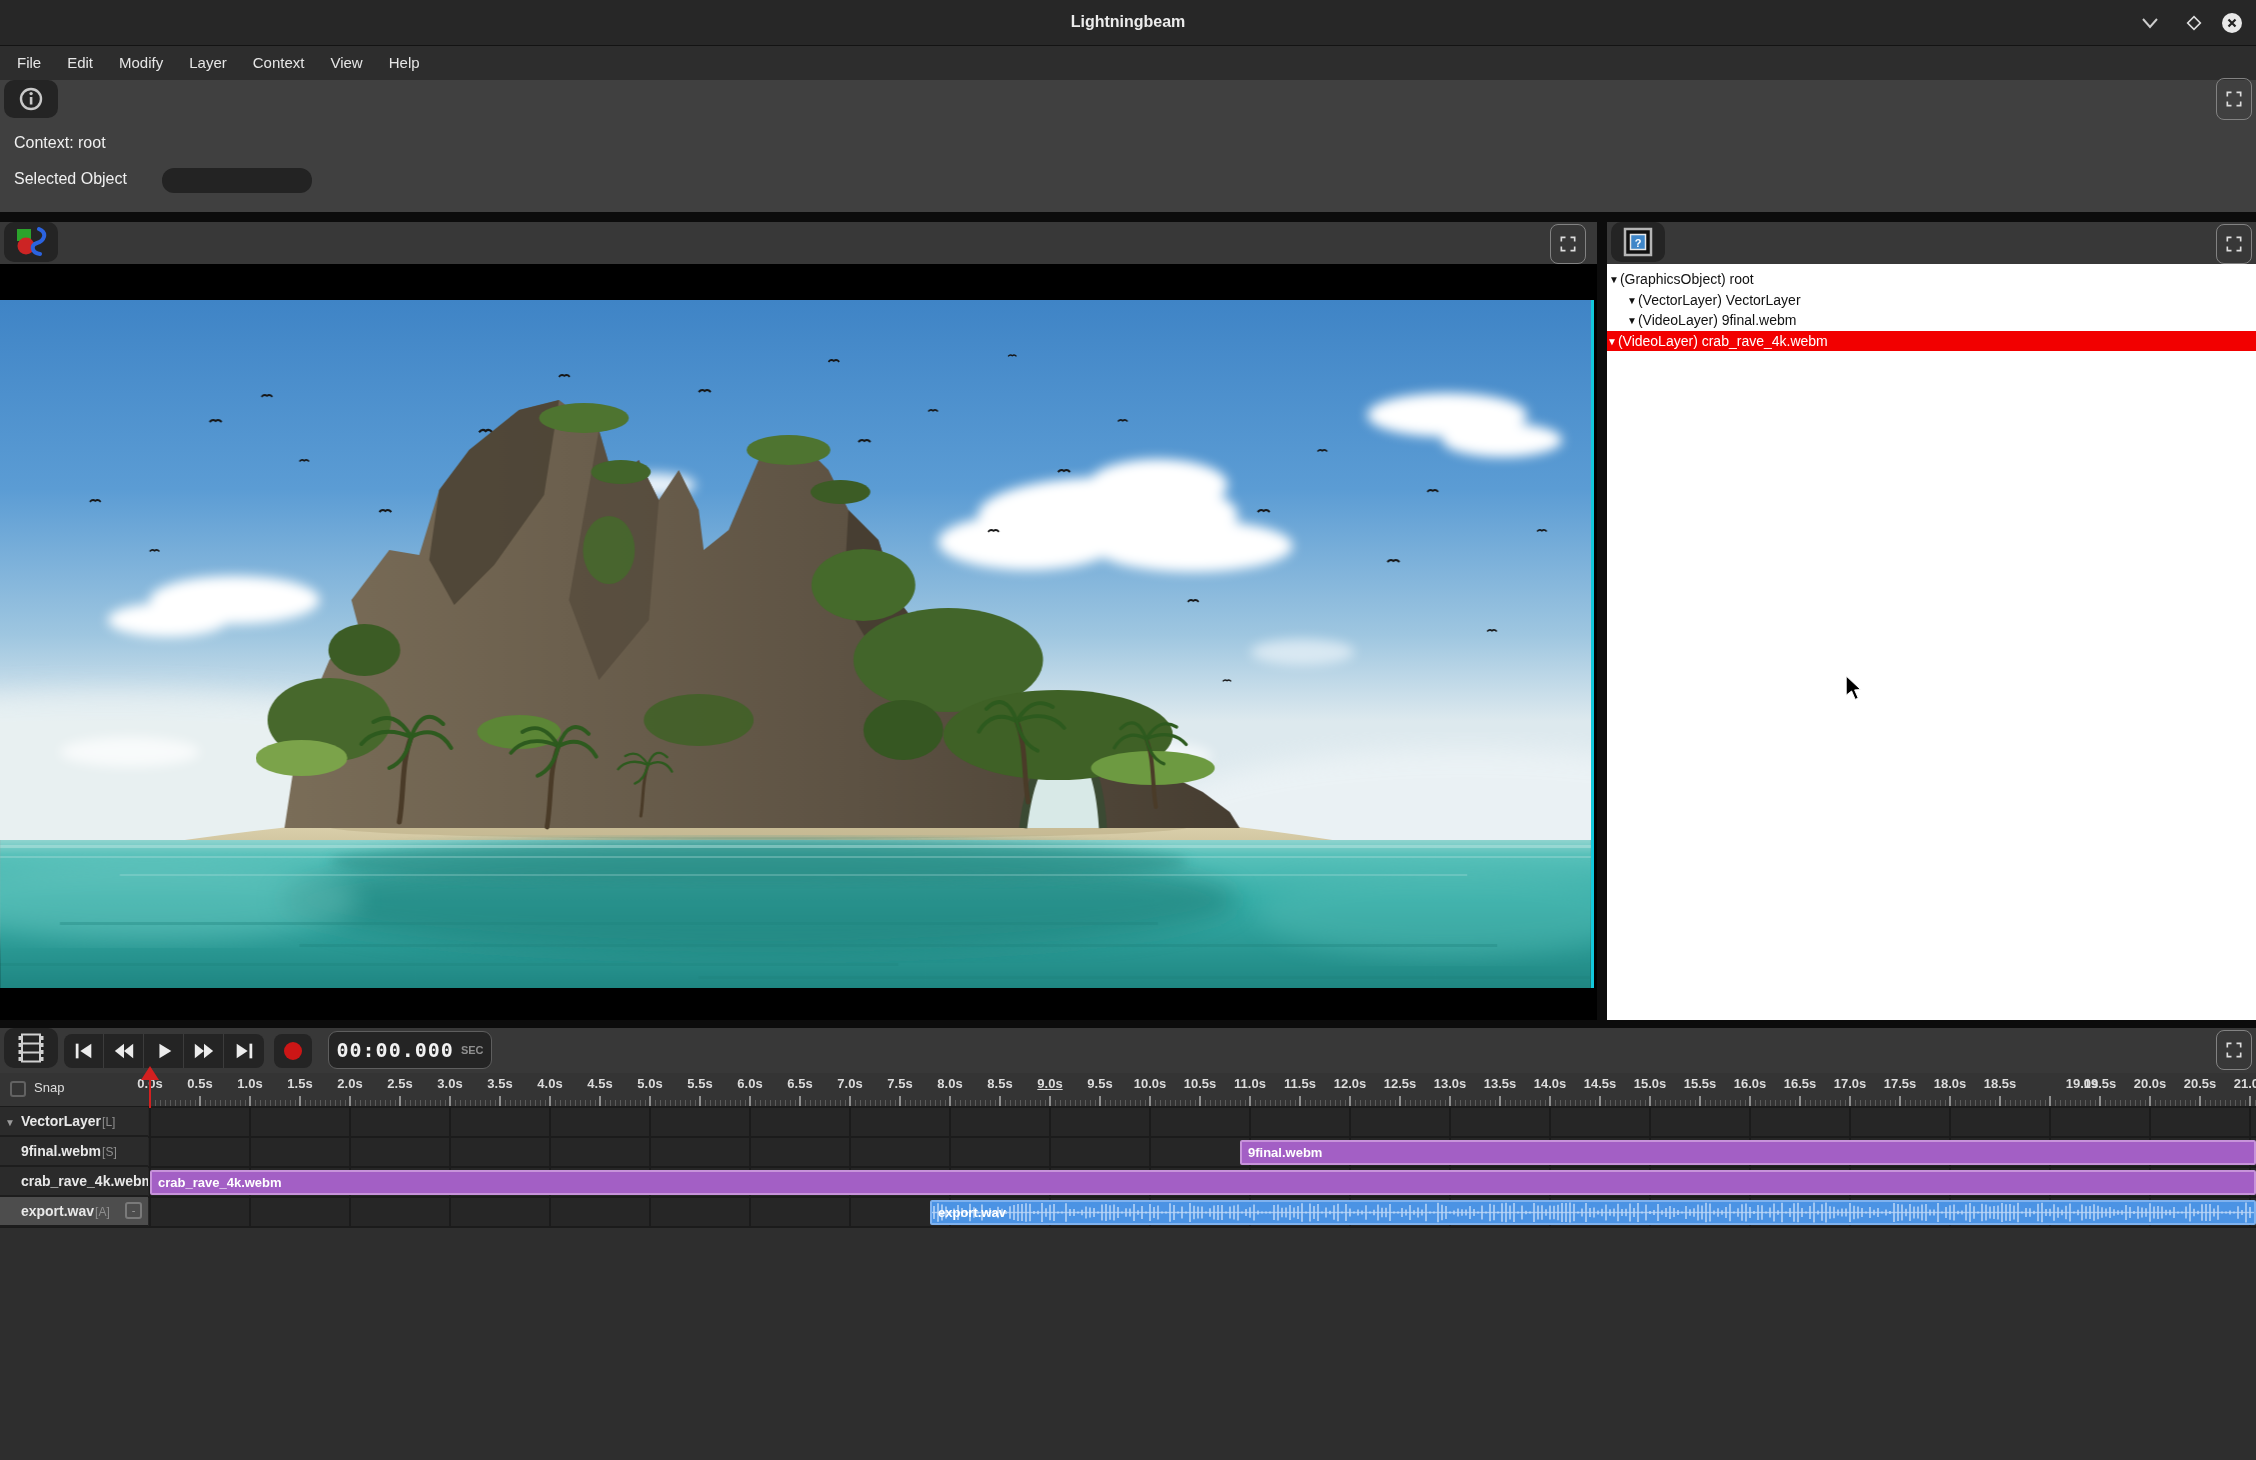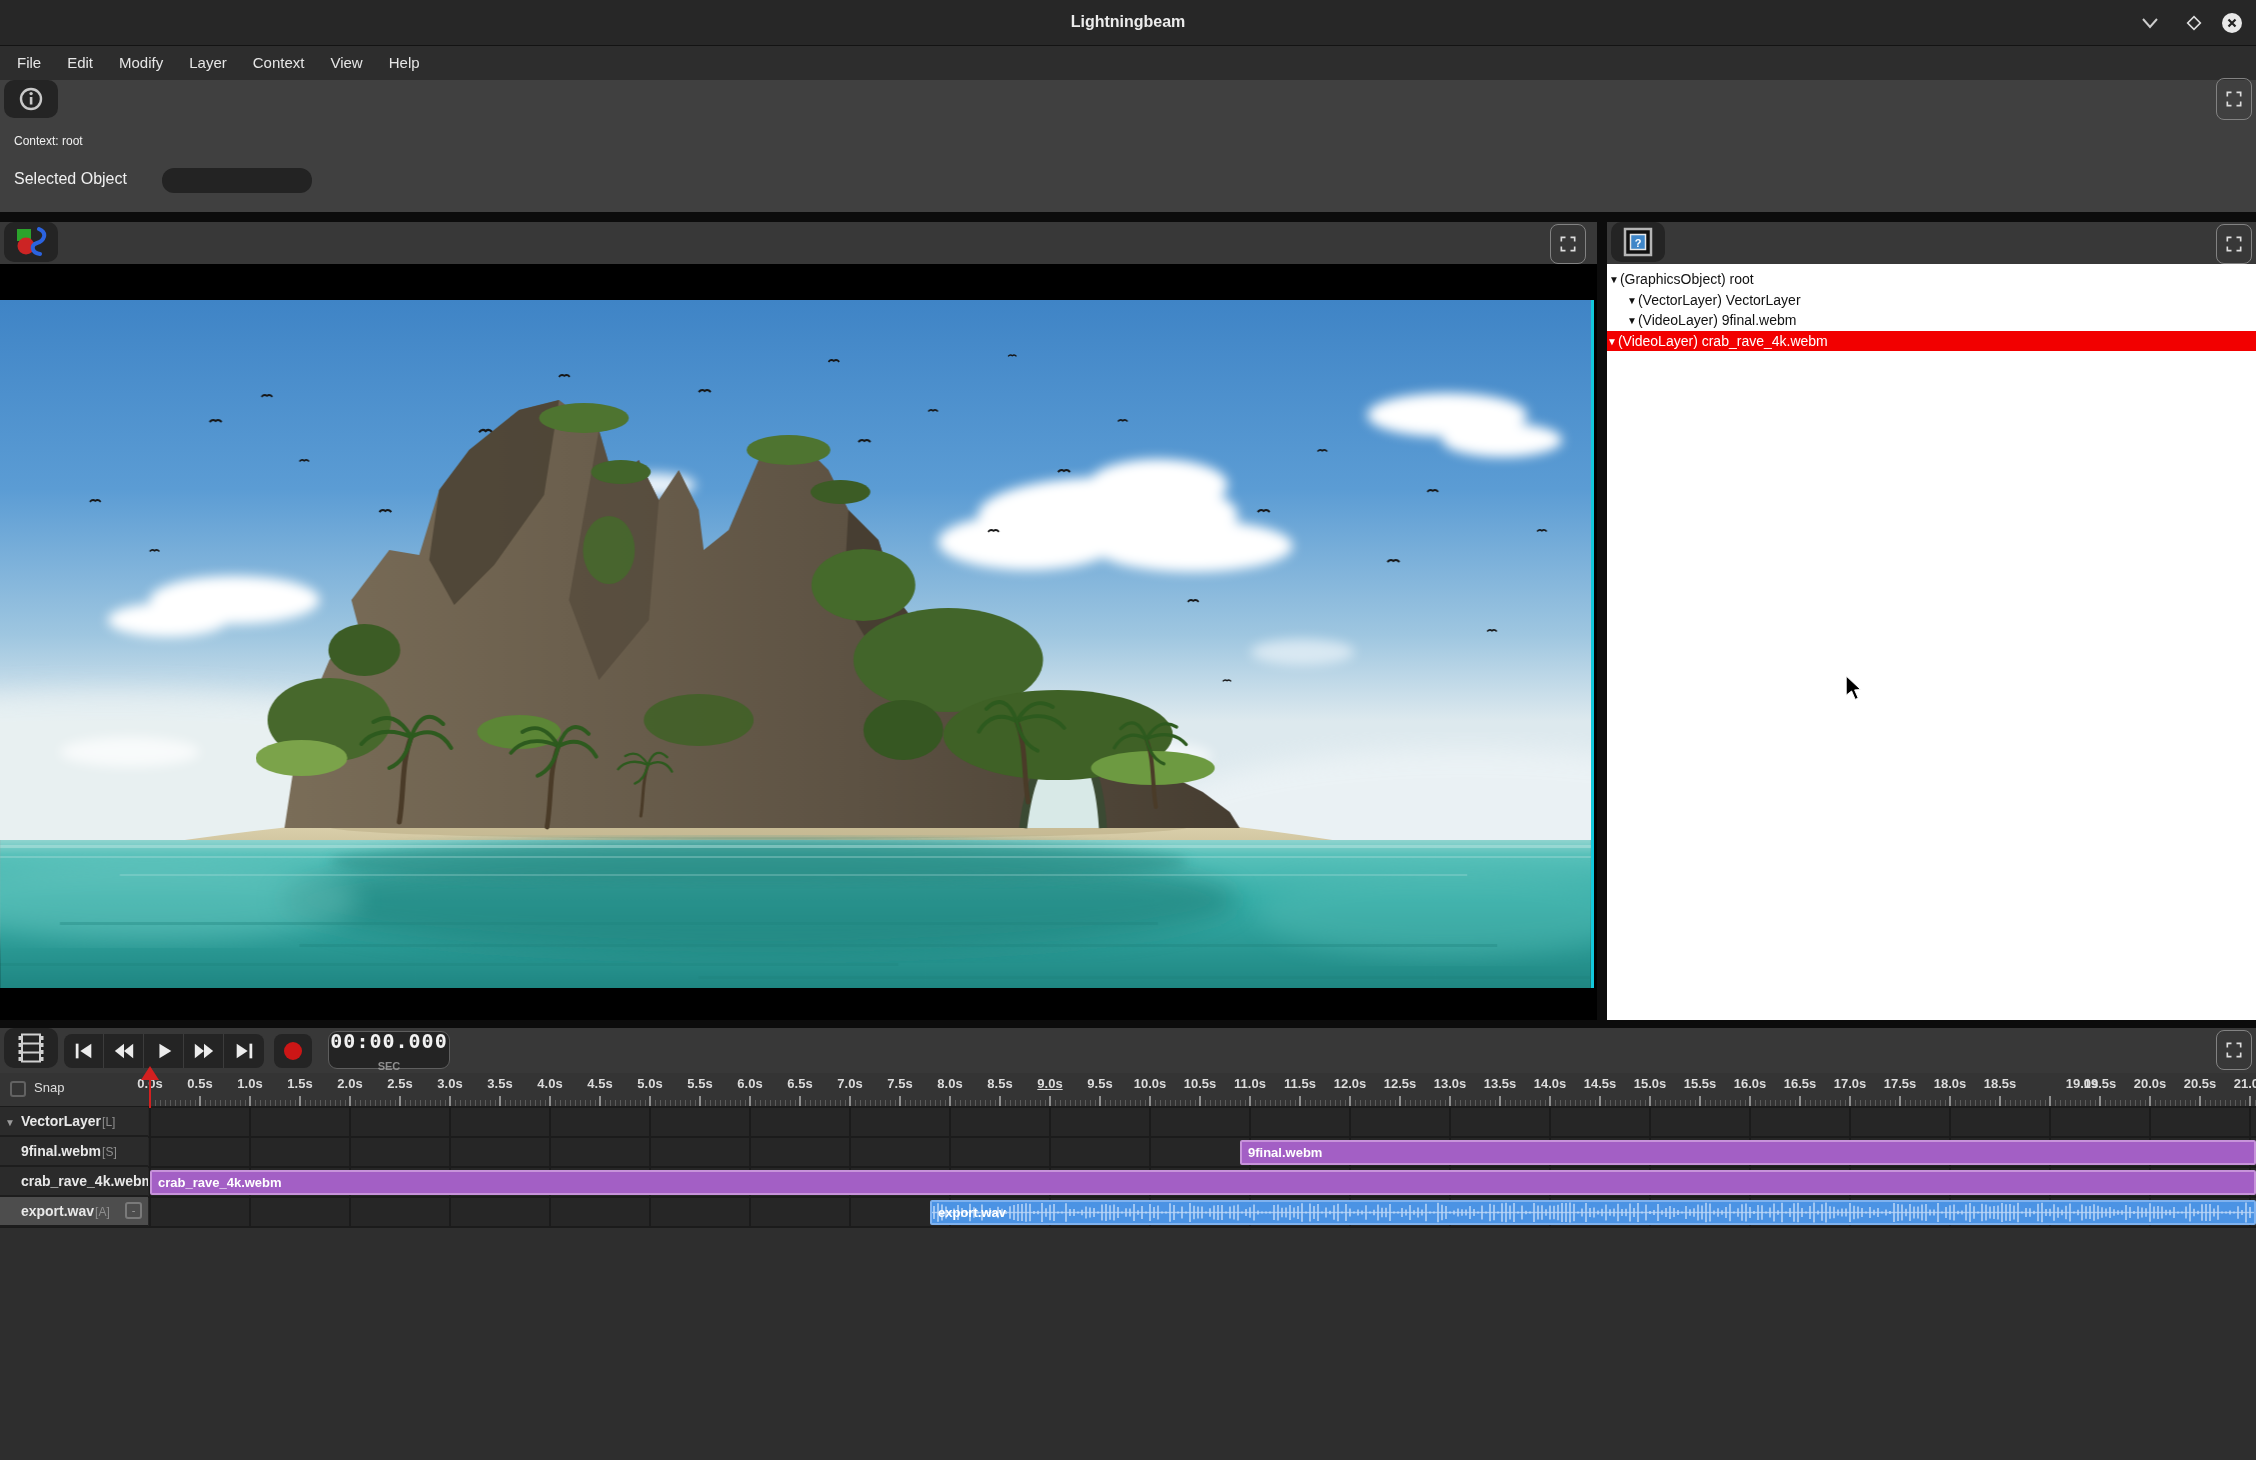--- a/index.html
+++ b/index.html
@@ -14,21 +14,21 @@
   .winbtn { top:8px; width:36px; height:30px; display:flex; align-items:center; justify-content:center; }
 
   
   #menubar { left:0; top:46px; width:2256px; height:34px; background:#2d2d2d; display:flex; align-items:center; padding-left:4px; }
   .menu-item { color:#e6e6e6; font-size:15px; padding:0 13px; line-height:34px; }
 
   
   #inspector { left:0; top:80px; width:2256px; height:132px; background:#404040; }
   .tab { background:#242424; border-radius:10px; display:flex; align-items:center; justify-content:center; }
   .expand-btn { border:1px solid #828282; border-radius:8px; display:flex; align-items:center; justify-content:center; background:transparent; }
-  #context-text { left:14px; top:134px; color:#f0f0f0; font-size:12px; }
+  #context-text { left:14px; top:134px; color:#f0f0f0; font-size:16px; }
   #selobj-label { left:14px; top:170px; color:#f0f0f0; font-size:16px; }
   #selobj-input { left:162px; top:168px; width:150px; height:25px; background:#232323; border:none; border-radius:12px; color:#ddd; padding:0 10px; font-size:13px; }
 
   .hgap { left:0; width:2256px; background:#0c0c0c; }
   .strip { background:#383838; }
 
   
   #stage-black { left:0; top:264px; width:1597px; height:756px; background:#000; }
   #scene { left:0; top:300px; width:1594px; height:688px; border-right:3px solid #12c8dc; }
   #vgap { left:1597px; top:222px; width:10px; height:798px; background:#0c0c0c; }
@@ -39,21 +39,21 @@
   .tree-row .tw { font-size:10px; margin-right:1px; vertical-align:1px; }
   .tree-row.selected { background:#f20000; color:#fff; }
 
   
   #timeline-panel { left:0; top:1028px; width:2256px; height:432px; background:#2e2e2e; }
   #transport { left:64px; top:1034px; width:200px; height:34px; background:#242424; border-radius:8px; display:flex; }
   .tbtn { width:40px; height:34px; display:flex; align-items:center; justify-content:center; border-right:1px solid #3c3c3c; }
   .tbtn:last-child { border-right:none; }
   #record-btn { left:274px; top:1034px; width:38px; height:34px; background:#242424; border-radius:8px; display:flex; align-items:center; justify-content:center; }
   #record-dot { width:18px; height:18px; border-radius:50%; background:#cc1616; }
-  #timebox { left:328px; top:1031px; width:122px; height:38px; background:#242424; border:1px solid #5e5e5e; border-radius:9px; display:flex; align-items:center; justify-content:center; gap:7px;flex-direction:column; }
+  #timebox { left:328px; top:1031px; width:164px; height:38px; background:#242424; border:1px solid #5e5e5e; border-radius:9px; display:flex; align-items:center; justify-content:center; gap:7px; }
   #time-text { font-family:"DejaVu Sans Mono", monospace; font-size:20px; font-weight:bold; color:#f2f2f2; letter-spacing:1px; }
   #time-unit { font-size:11px; color:#8f8f8f; font-weight:bold; }
 
   #ruler { left:0; top:1073px; width:2256px; height:34px; background:#343434; }
   #snap-box { left:10px; top:1081px; width:16px; height:16px; border:2px solid #626262; border-radius:3px; background:transparent; }
   #snap-label { left:34px; top:1080px; color:#dedede; font-size:13px; }
   .ruler-label { position:absolute; top:1076px; width:44px; text-align:center; color:#dcdcdc; font-size:13px; font-weight:bold; }
   #minor-ticks { left:150px; top:1100px; width:2106px; height:7px;
      background-image:repeating-linear-gradient(to right,#5a5a5a 0,#5a5a5a 1px,transparent 1px,transparent 5px); }
   .major-tick { position:absolute; top:1096px; width:2px; height:11px; background:#8f8f8f; }

